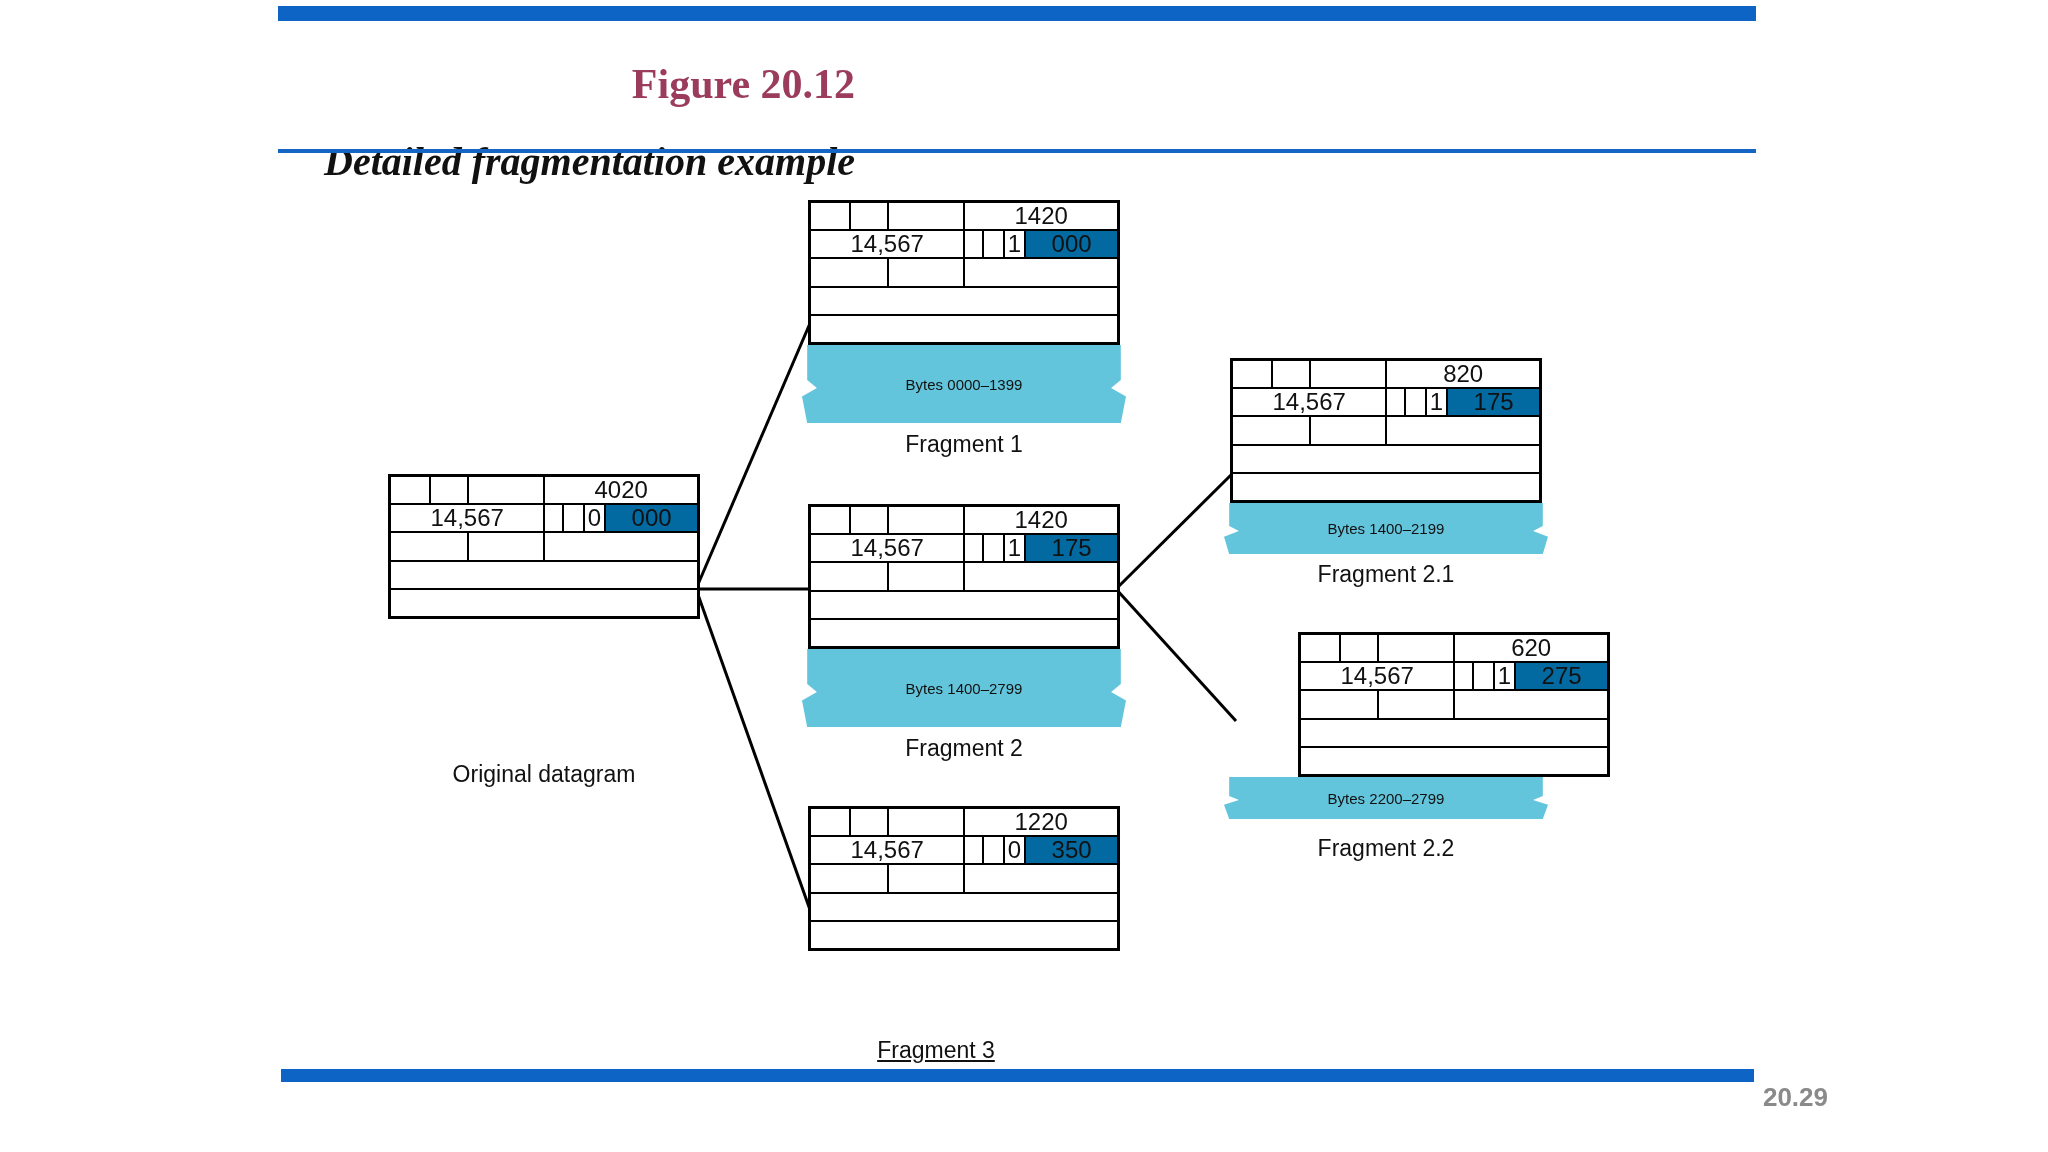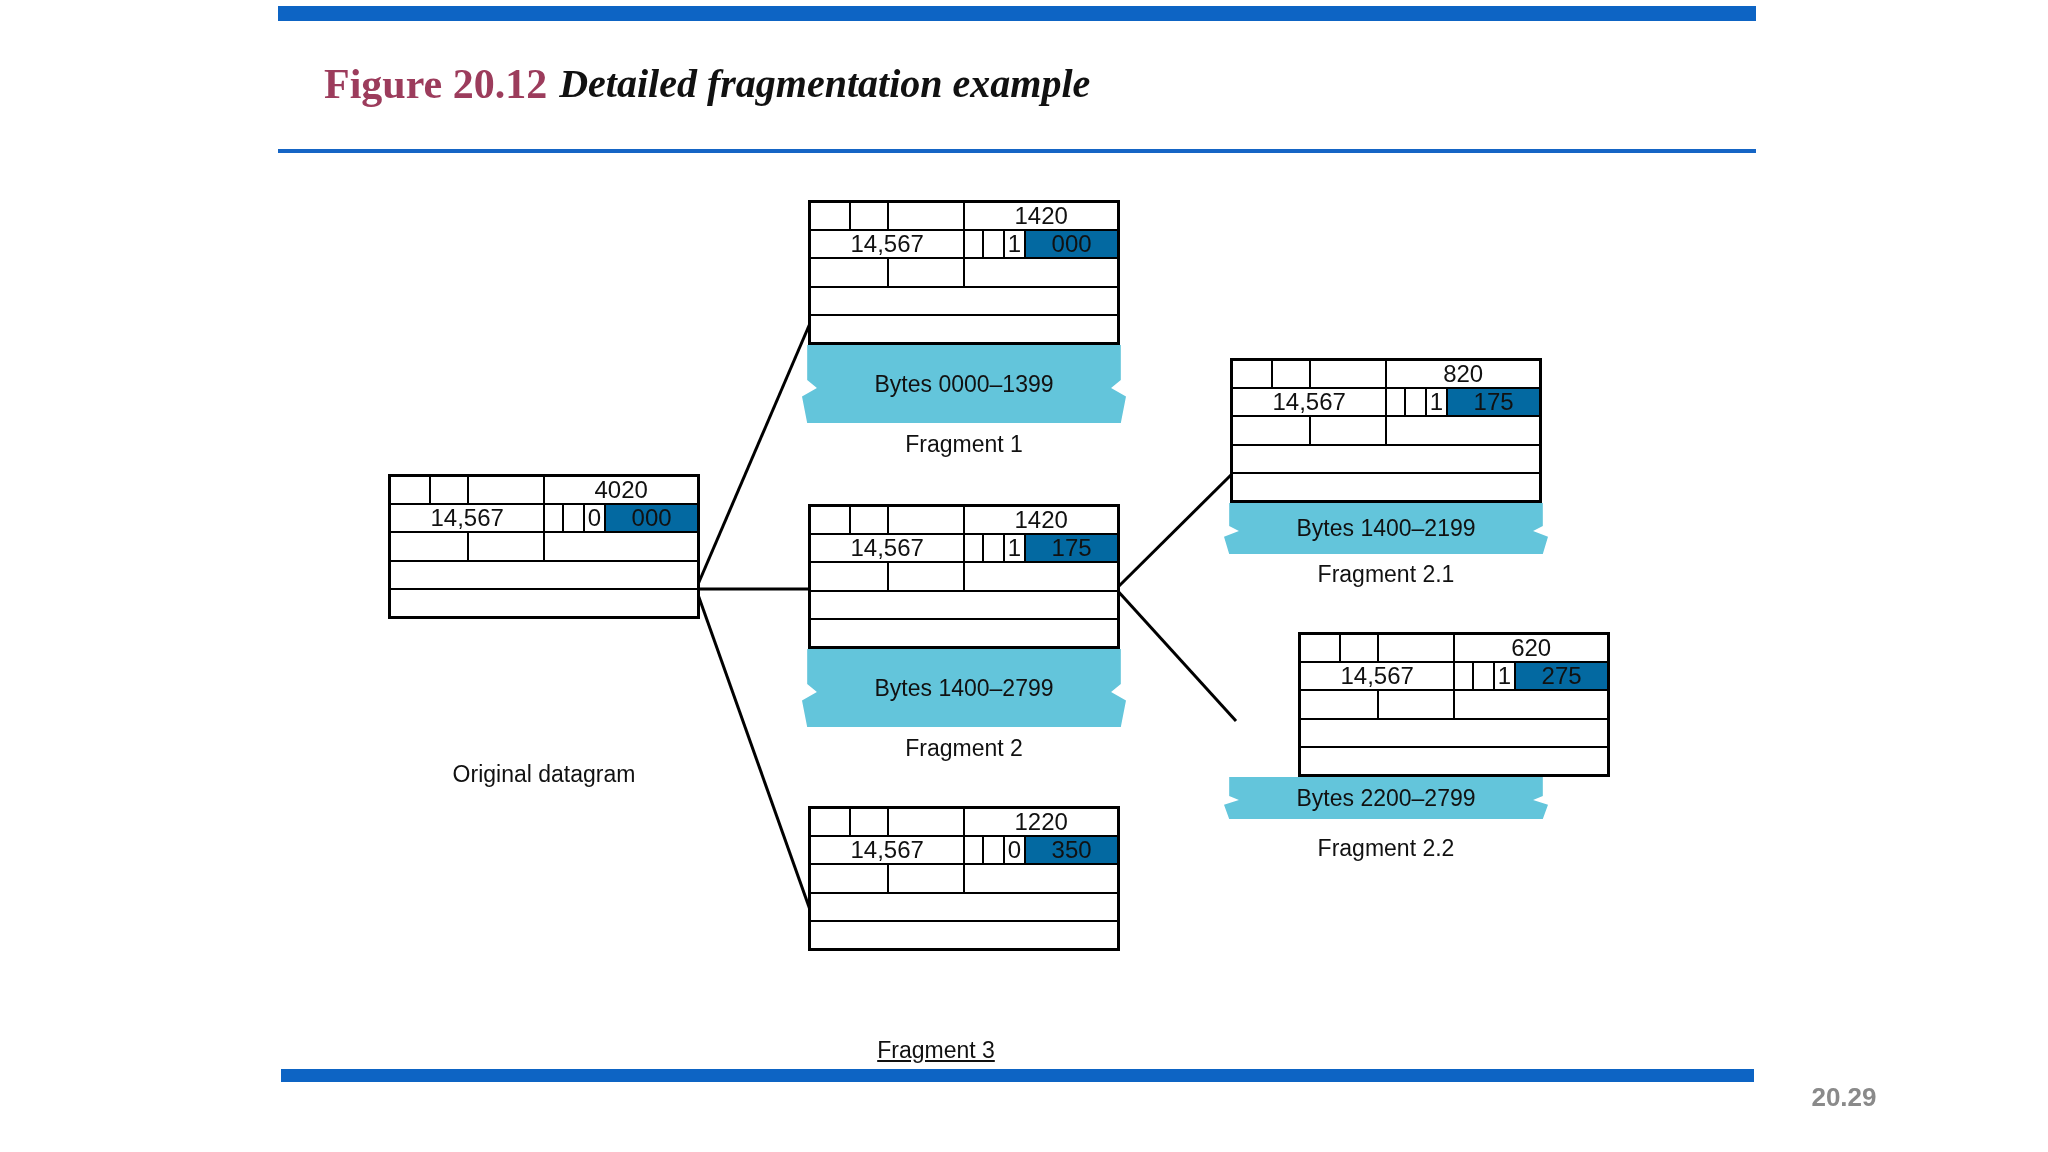--- a/index.html
+++ b/index.html
@@ -7,46 +7,46 @@
   body { font-family:"Liberation Sans", sans-serif; color:#111; position:relative; overflow:hidden; }
 
   .slide { position:absolute; left:0; top:0; width:2048px; height:1152px; }
 
   
   .top-bar    { position:absolute; left:278px; top:6px;    width:1478px; height:15px; background:#0d64c4; }
   .title-rule { position:absolute; left:278px; top:149px;  width:1478px; height:4px;  background:#1565c5; }
   .bottom-bar { position:absolute; left:281px; top:1069px; width:1473px; height:13px; background:#0d64c4; }
 
   
-  .title-row { position:absolute; left:324px; top:60px; display:flex; align-items:flex-start; gap:12px; white-space:nowrap; }
+  .title-row { position:absolute; left:324px; top:60px; display:flex; align-items:flex-end; gap:30px; white-space:nowrap;flex-direction:column; }
   .fig-label { font-family:"Liberation Serif", serif; font-weight:bold; font-size:42px; color:#9c3c5c; }
   .fig-title { font-family:"Liberation Serif", serif; font-weight:bold; font-style:italic; font-size:40px; color:#111; }
 
   
   .connectors { position:absolute; left:0; top:0; width:2048px; height:1152px; z-index:1; }
 
   
   .hbox { position:absolute; width:312px; height:145px; border:3px solid #000; background:#fff;
           display:flex; flex-direction:column; z-index:2; }
   .hrow { flex:1; display:flex; border-top:2px solid #000; min-height:0; }
   .hrow:first-child { border-top:none; }
   .hc   { border-left:2px solid #000; height:100%; display:flex; align-items:center; justify-content:center;
           font-size:24px; line-height:1; overflow:hidden; }
   .hc:first-child { border-left:none; }
   .hc.yellow { background:#0369a1; }
 
   
   .band { position:absolute; width:324px; background:#63c5db; z-index:2;
-          display:flex; align-items:center; justify-content:center; font-size:23px; color:#111;
+          display:flex; align-items:center; justify-content:center; font-size:15px; color:#111;
           clip-path: polygon(1.6% 0, 98.4% 0, 98.4% 45%, 95.4% 55%, 100% 66%, 98.4% 100%,
                              1.6% 100%, 0% 66%, 4.6% 55%, 1.6% 45%); }
 
   .caption { position:absolute; width:312px; height:30px; text-align:center; font-size:23px; z-index:2; }
 
-  .page-number { position:absolute; left:1796px; top:1082px; width:96px; text-align:center;
+  .page-number { position:absolute; left:1732px; top:1082px; width:96px; text-align:right;
                  font-size:26px; font-weight:bold; color:#8a8a8a; }
 </style>
 </head>
 <body>
 
 <div class="slide">
 
   <div class="top-bar"></div>
 
   <div class="title-row">

